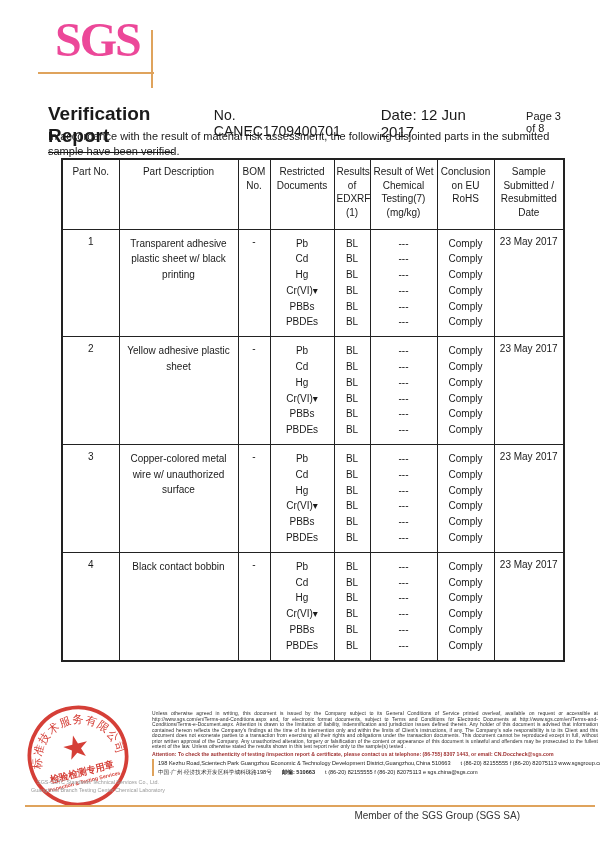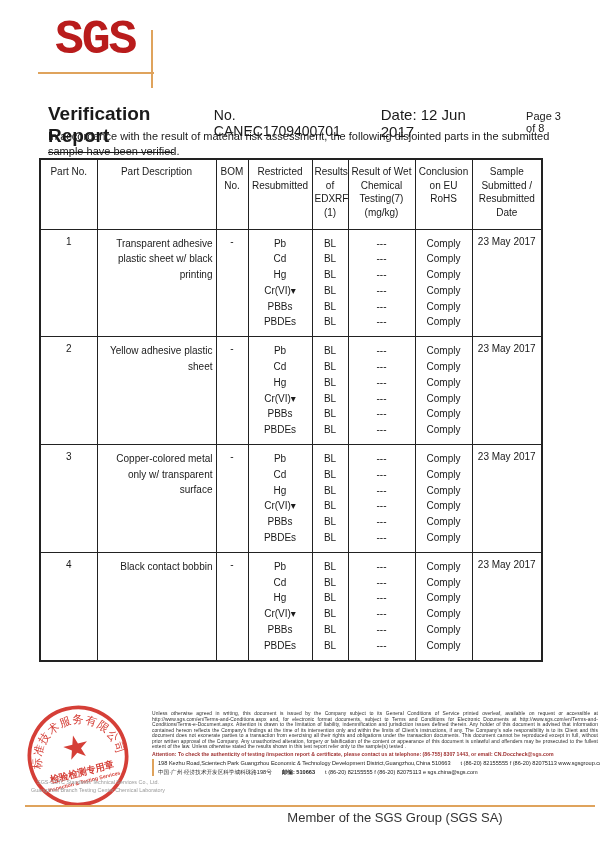--- a/index.html
+++ b/index.html
@@ -6,58 +6,58 @@
   html,body { background:#e9e9e9; }
   body { font-family:"Liberation Sans", "DejaVu Sans", sans-serif; }
   .page {
     position:relative; width:600px; height:849px; background:#fff;
     margin:0 auto; overflow:hidden; color:#1a1a1a;
   }
 
   
   .logo-wrap { position:absolute; left:55px; top:16px; }
   .logo-text {
-    font-size:48px; font-weight:bold; color:#b91c1c; letter-spacing:-2px;
-    font-family:Liberation Mono, monospace; line-height:1;
+    font-size:48px; font-weight:bold; color:#ec4899; letter-spacing:-2px;
+    font-family:Liberation Serif, serif; line-height:1;
   }
   .logo-hline { position:absolute; left:38px; top:72px; width:116px; height:2px; background:#dfa35c; }
   .logo-vline { position:absolute; left:151px; top:30px; width:2px; height:58px; background:#dfa35c; }
 
   
   .title-bar { position:absolute; left:48px; top:103px; width:520px; display:flex; align-items:baseline; }
   .doc-title { font-size:19px; font-weight:bold; border-bottom:1.5px solid #1a1a1a; padding-bottom:5px; }
   .report-no { font-size:14px; margin-left:40px; }
   .report-date { font-size:15px; margin-left:40px; }
   .report-page { font-size:11px; margin-left:54px; }
 
   .intro { position:absolute; left:48px; top:129px; width:512px; font-size:11px; line-height:1.35; }
 
   
-  table.report { position:absolute; left:39px; top:158px; width:502px;
+  table.report { position:absolute; left:61px; top:158px; width:502px;
     border-collapse:collapse; table-layout:fixed; border:2px solid #222; }
   table.report th, table.report td { border:1px solid #222; font-weight:normal; font-size:10px; vertical-align:top; }
   table.report th { text-align:center; padding:5px 2px; white-space:pre-line; line-height:1.35; height:70px; vertical-align:top; }
   table.report td { padding:6px 3px; }
   td.c-center { text-align:center; }
-  td.c-desc { text-align:right; padding-left:7px; line-height:1.55; }
+  td.c-desc { text-align:center; padding-left:7px; line-height:1.55; }
   .sub-line { height:15.8px; line-height:15.8px; text-align:center; white-space:nowrap; }
   td.c-date { text-align:center; padding-top:9px; white-space:nowrap; font-size:9.5px;margin-top:7px; }
   tbody tr { height:107px; }
 
   
   .footer-text { position:absolute; left:152px; top:711px; width:446px; }
   .disclaimer { font-size:4.9px; line-height:5.5px; color:#2b2b2b; text-align:justify; letter-spacing:0.1px; }
   .attention { font-size:5.2px; line-height:5.8px; color:#a03434; font-weight:bold; margin-top:2px; }
   .addr-block { margin-top:2px; border-left:2px solid #dfa35c; padding-left:4px; }
   .addr-line { font-size:5.6px; line-height:8.5px; color:#222; white-space:nowrap; display:flex; }
   .addr-line .gap { margin-left:10px; }
   .addr-cn-post { font-weight:bold; }
 
   .bottom-line { position:absolute; left:25px; top:805px; width:570px; height:2px; background:#dfa35c; }
-  .member { position:absolute; left:270px; top:810px; width:250px; text-align:center; font-size:13px; color:#333; }
+  .member { position:absolute; left:270px; top:810px; width:250px; text-align:right; font-size:10px; color:#333; }
 
   
   .stamp { position:absolute; left:22px; top:700px; width:112px; height:112px; opacity:0.92; }
   .company-lines { position:absolute; left:18px; top:779px; width:160px; text-align:center; color:#9a9a9a; }
   .company-lines div { font-size:5.4px; line-height:7.5px; white-space:nowrap; }
 </style>
 </head>
 <body>
 
 <div class="page">
@@ -88,21 +88,21 @@
         <col style="width:57px">
         <col style="width:70px">
     </colgroup>
     <thead>
         <tr>
           <th>Part No.</th>
           <th>Part Description</th>
           <th>BOM
 No.</th>
           <th>Restricted
-Resubmitted</th>
+Documents</th>
           <th>Results
 of
 EDXRF
 (1)</th>
           <th>Result of Wet
 Chemical
 Testing(7)
 (mg/kg)</th>
           <th>Conclusion
 on EU
@@ -185,21 +185,21 @@
             <div class="sub-line">Comply</div>
             <div class="sub-line">Comply</div>
             <div class="sub-line">Comply</div>
             <div class="sub-line">Comply</div>
             <div class="sub-line">Comply</div>
           </td>
           <td class="c-date">23 May 2017</td>
         </tr>
         <tr>
           <td class="c-center">3</td>
-          <td class="c-desc">Copper-colored metal only w/ transparent surface</td>
+          <td class="c-desc">Copper-colored metal wire w/ unauthorized surface</td>
           <td class="c-center">-</td>
           <td>
             <div class="sub-line">Pb</div>
             <div class="sub-line">Cd</div>
             <div class="sub-line">Hg</div>
             <div class="sub-line">Cr(VI)▾</div>
             <div class="sub-line">PBBs</div>
             <div class="sub-line">PBDEs</div>
           </td>
           <td>

